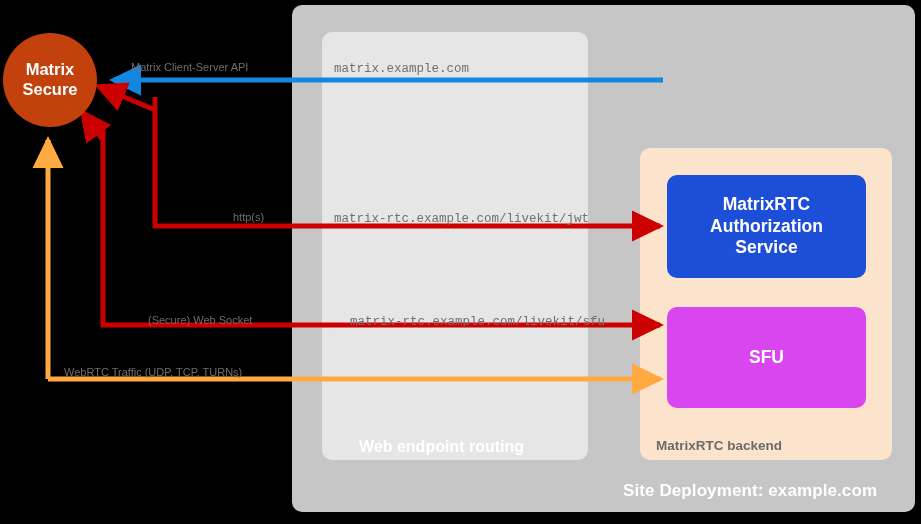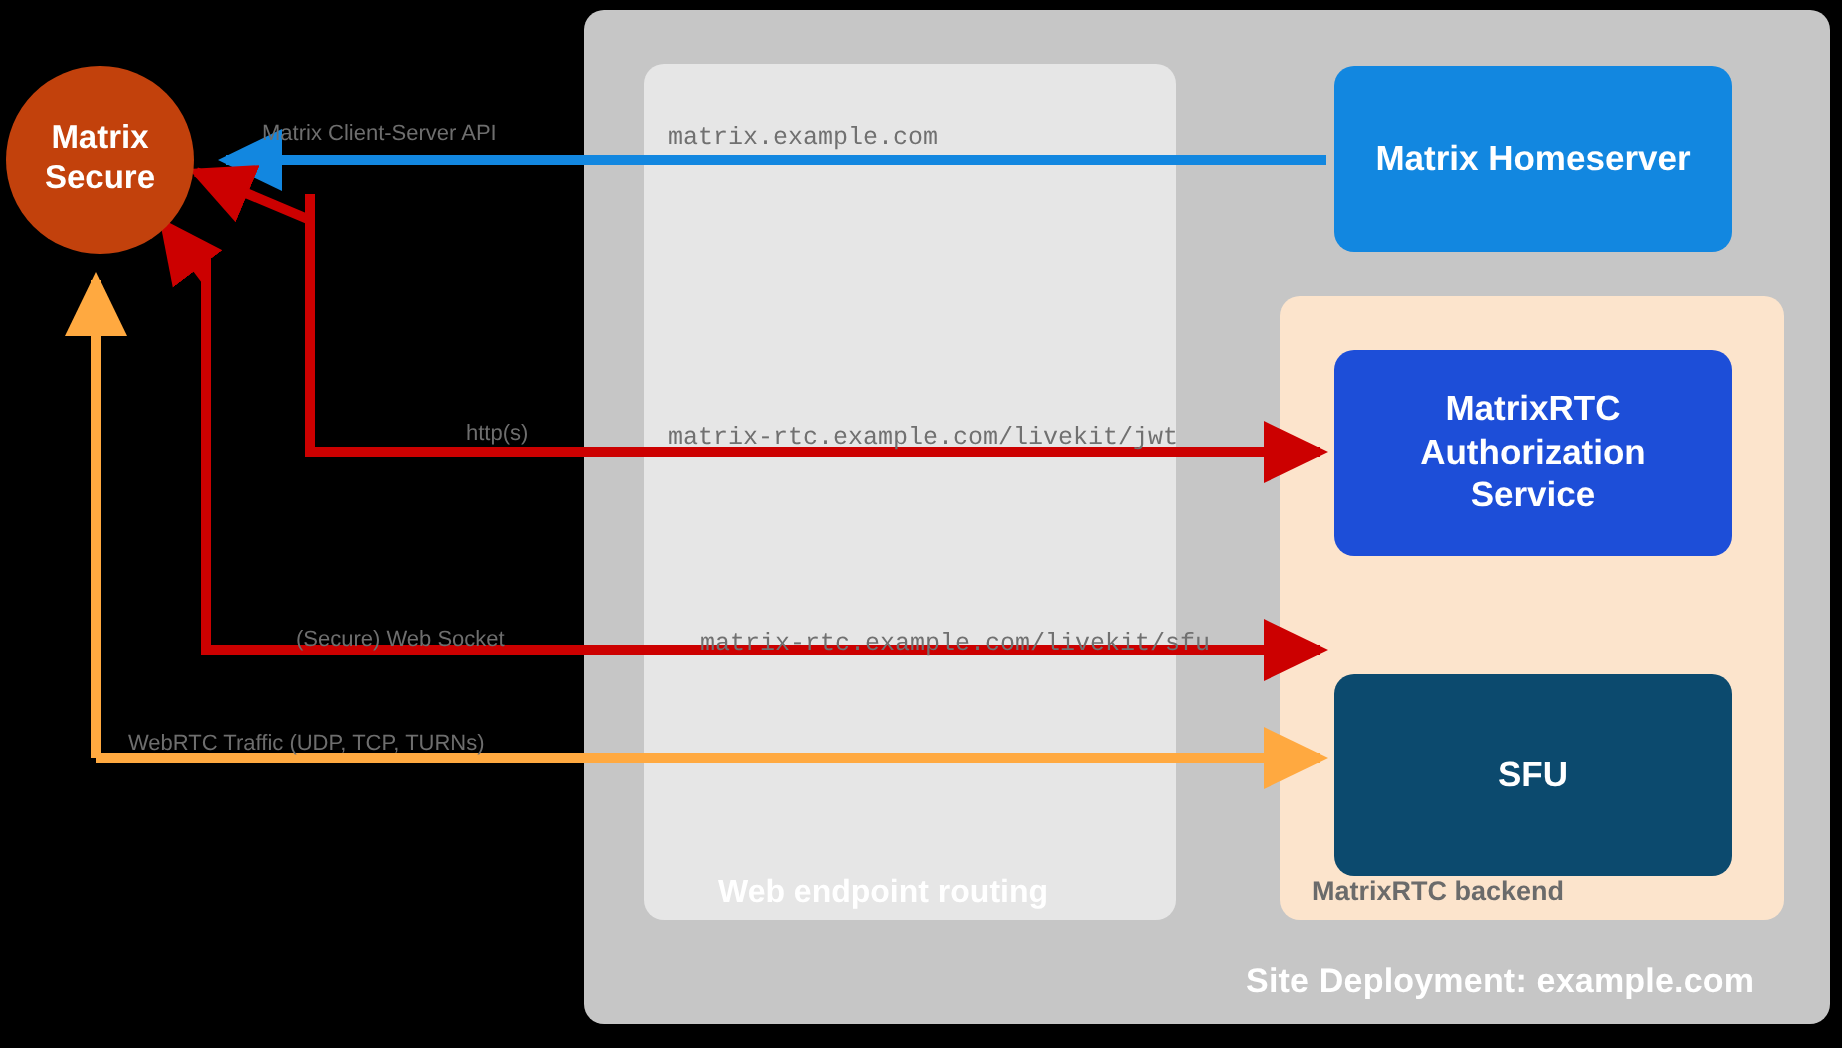--- a/index.html
+++ b/index.html
@@ -34,21 +34,21 @@
   #matrix-homeserver{
     left:667px;top:33px;width:199px;height:93px;
     background:#1287E0;font-size:17.5px;
   }
   #rtc-auth-service{
     left:667px;top:175px;width:199px;height:103px;
     background:#1d4ed8;font-size:17.5px;
   }
   #sfu-box{
     left:667px;top:307px;width:199px;height:101px;
-    background:#0c4a6e;font-size:17.5px;margin-top:30px;
+    background:#d946ef;font-size:17.5px;
   }
 
   
   #matrix-client{
     position:absolute;left:3px;top:33px;width:94px;height:94px;
     border-radius:50%;background:#c2410c;
     display:flex;align-items:center;justify-content:center;
     color:#FFFFFF;font-weight:bold;font-size:16.5px;text-align:center;line-height:1.2;
   }
 
@@ -122,23 +122,20 @@
     </g>
   </svg>
 
   <div id="matrix-client">
     <span>
       <span>Matrix</span><br>
       <span>Secure</span>
     </span>
   </div>
 
-  <div class="node" id="matrix-homeserver">
-    <span>Matrix Homeserver</span>
-  </div>
 
   <div class="node" id="rtc-auth-service">
     <span>
       <span>MatrixRTC</span><br>
       <span>Authorization</span><br>
       <span>Service</span>
     </span>
   </div>
 
   <div class="node" id="sfu-box">

